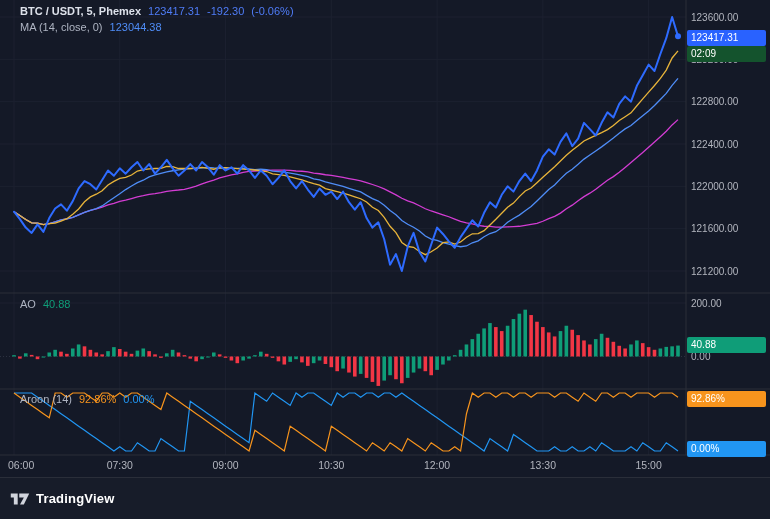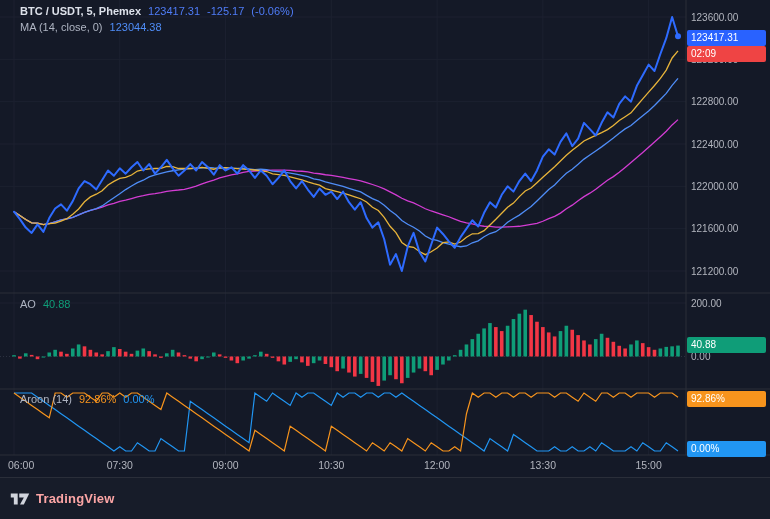--- a/index.html
+++ b/index.html
@@ -21,21 +21,21 @@
     position:absolute;left:687px;width:79px;box-sizing:border-box;z-index:6;
     font-size:10px;line-height:12px;padding:2px 4px;color:#ffffff;
     border-radius:2px;font-weight:500;
   }
   .footer{
     position:absolute;left:0;top:477px;width:770px;height:42px;
     background:#171c29;border-top:1px solid #2a2e39;box-sizing:border-box;
     display:flex;align-items:center;padding-left:10px;
   }
   .brand{display:flex;align-items:center;gap:6px;cursor:pointer;}
-  .brand span{color:#fca5a5;font-size:13px;font-weight:700;letter-spacing:.2px;}
+  .brand span{color:#ffffff;font-size:13px;font-weight:700;letter-spacing:.2px;}
 </style>
 </head>
 <body>
 
 <div class="wrap">
 
   <svg id="chart" width="770" height="477">
       <line x1="14" x2="14" y1="0" y2="455" stroke="#1c2130"></line>
       <line x1="119.76991150442478" x2="119.76991150442478" y1="0" y2="455" stroke="#1c2130"></line>
       <line x1="225.53982300884957" x2="225.53982300884957" y1="0" y2="455" stroke="#1c2130"></line>
@@ -192,21 +192,21 @@
       <text x="331.30973451327435" y="469" text-anchor="middle" fill="#b2b5be" font-size="10.5">10:30</text>
       <text x="437.07964601769913" y="469" text-anchor="middle" fill="#b2b5be" font-size="10.5">12:00</text>
       <text x="542.8495575221239" y="469" text-anchor="middle" fill="#b2b5be" font-size="10.5">13:30</text>
       <text x="648.6194690265487" y="469" text-anchor="middle" fill="#b2b5be" font-size="10.5">15:00</text>
     </svg>
 
   <div class="legend">
     <div class="lrow">
       <span class="sym">BTC / USDT, 5, Phemex</span>
       <span class="val" style="color: rgb(79, 124, 247);">123417.31</span>
-      <span class="val" style="color: rgb(79, 124, 247);">-125.17</span>
+      <span class="val" style="color: rgb(79, 124, 247);">-192.30</span>
       <span class="val" style="color: rgb(79, 124, 247);">(-0.06%)</span>
     </div>
     <div class="lrow">
       <span class="ind">MA (14, close, 0)</span>
       <span class="val" style="color: rgb(79, 141, 247); text-align: right;">123044.38</span>
     </div>
   </div>
 
   <div class="legend-ao">
     <div class="lrow">
@@ -217,21 +217,21 @@
 
   <div class="legend-aroon">
     <div class="lrow">
       <span class="ind">Aroon (14)</span>
       <span class="val" style="color: rgb(247, 148, 29);">92.86%</span>
       <span class="val" style="color: rgb(33, 150, 243);">0.00%</span>
     </div>
   </div>
 
   <div class="badge" style="top: 30px; background: rgb(41, 98, 255);">123417.31</div>
-  <div class="badge" style="top: 46px; background: #ef4444;">02:09</div>
+  <div class="badge" style="top: 46px; background: #14532d;">02:09</div>
   <div class="badge" style="top: 337px; background: rgb(15, 157, 120);">40.88</div>
   <div class="badge" style="top: 391px; background: rgb(247, 148, 29);">92.86%</div>
   <div class="badge" style="top: 441px; background: rgb(33, 150, 243);">0.00%</div>
 
   <div class="footer">
     <div class="brand">
       <svg width="20" height="16" viewBox="0 0 26 20">
         <path d="M1 3h9v14H5V8H1z" fill="#d1d4dc"></path>
         <path d="M12 3h13l-7 14h-5l5-9h-6z" fill="#d1d4dc"></path>
       </svg>

